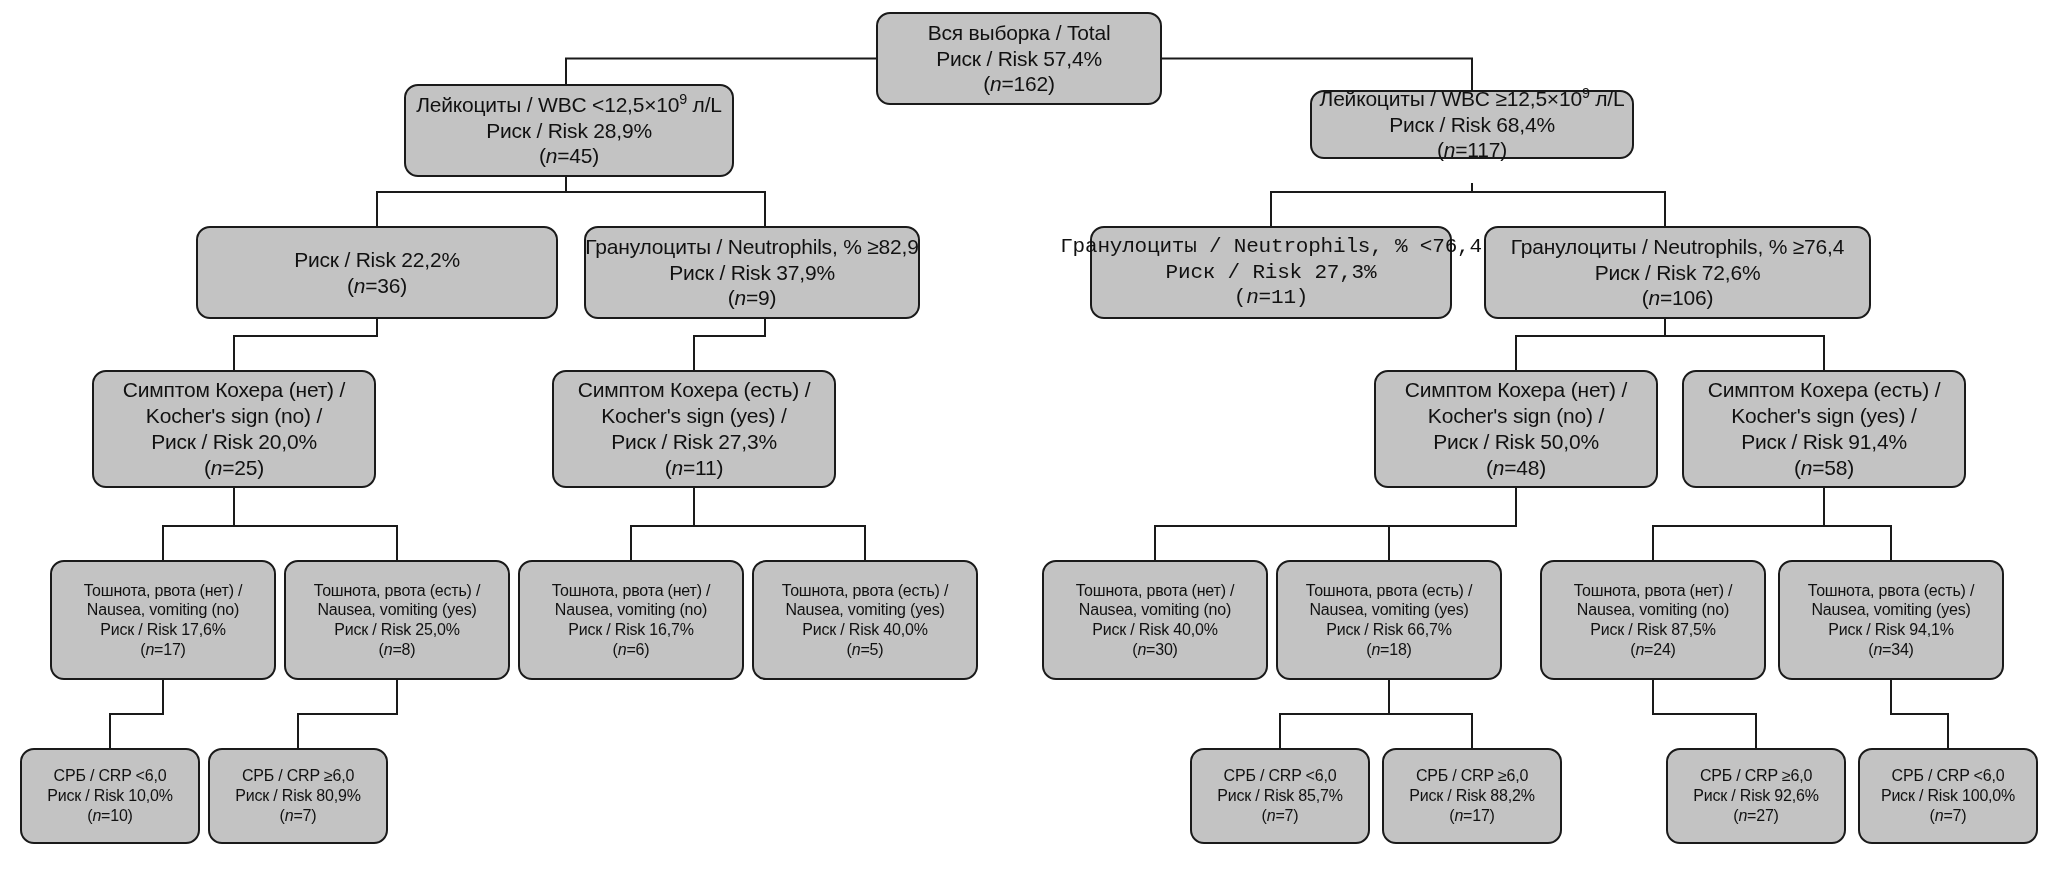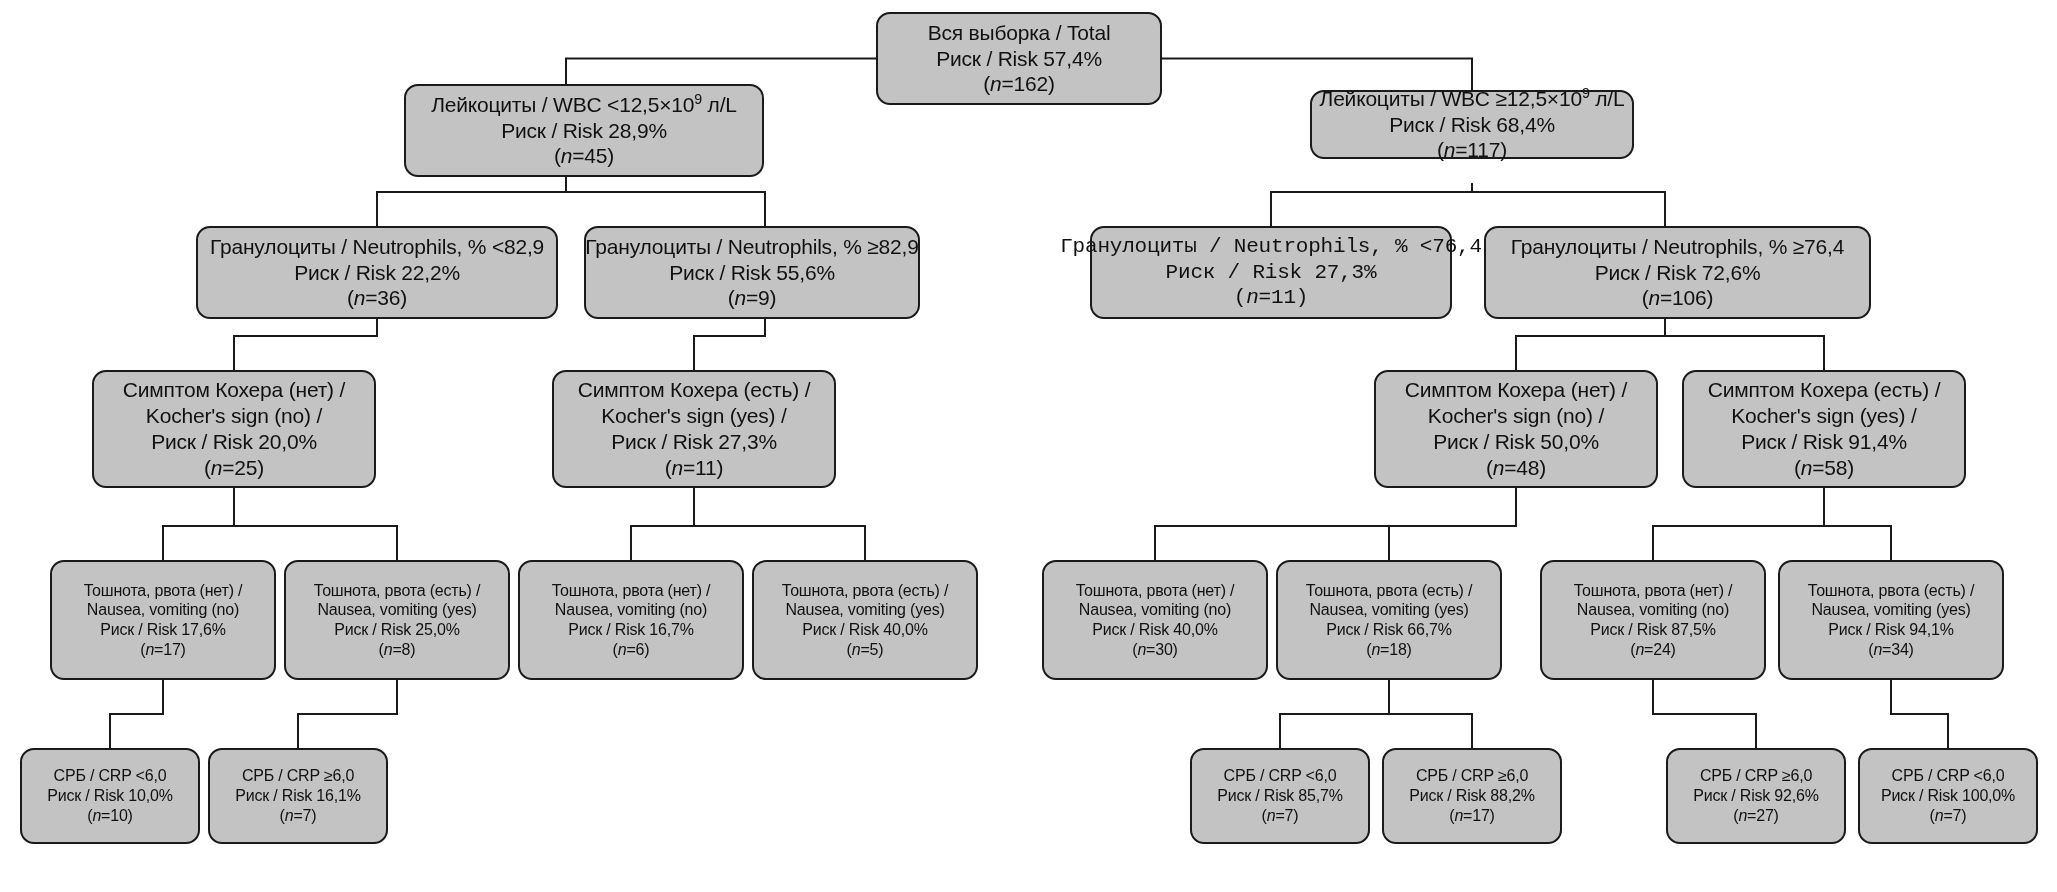--- a/index.html
+++ b/index.html
@@ -88,38 +88,37 @@
       <path d="M1389 680 L1389 714 L1472 714 L1472 748" fill="none" stroke="#1a1a1a" stroke-width="2"></path>
       <path d="M1653 680 L1653 714 L1756 714 L1756 748" fill="none" stroke="#1a1a1a" stroke-width="2"></path>
       <path d="M1891 680 L1891 714 L1948 714 L1948 748" fill="none" stroke="#1a1a1a" stroke-width="2"></path>
     </svg>
   <div id="nodes-layer">
       <div class="node" style="left: 876px; top: 12px; width: 286px; height: 93px;">
         <span class="ln">Вся выборка / Total</span>
         <span class="ln">Риск / Risk 57,4%</span>
         <span class="ln">(<i>n</i>=162)</span>
       </div>
-      <div class="node" style="left: 404px; top: 84px; width: 360px; height: 93px;">
+      <div class="node" style="left: 404px; top: 84px; width: 330px; height: 93px;">
         <span class="ln">Лейкоциты / WBC &lt;12,5×10<sup>9</sup> л/L</span>
         <span class="ln">Риск / Risk 28,9%</span>
         <span class="ln">(<i>n</i>=45)</span>
       </div>
       <div class="node" style="left: 1310px; top: 90px; width: 324px; height: 69px;">
         <span class="ln">Лейкоциты / WBC ≥12,5×10<sup>9</sup> л/L</span>
         <span class="ln">Риск / Risk 68,4%</span>
         <span class="ln">(<i>n</i>=117)</span>
       </div>
       <div class="node" style="left: 196px; top: 226px; width: 362px; height: 93px;">
-        <span class="ln">Гранулоциты / Neutrophils, % &lt;82,9</span>
         <span class="ln">Риск / Risk 22,2%</span>
         <span class="ln">(<i>n</i>=36)</span>
       </div>
       <div class="node" style="left: 584px; top: 226px; width: 336px; height: 93px;">
         <span class="ln">Гранулоциты / Neutrophils, % ≥82,9</span>
-        <span class="ln">Риск / Risk 55,6%</span>
+        <span class="ln">Риск / Risk 37,9%</span>
         <span class="ln">(<i>n</i>=9)</span>
       </div>
       <div class="node" style="left: 1090px; top: 226px; width: 362px; height: 93px; font-family: Liberation Mono, monospace;">
         <span class="ln">Гранулоциты / Neutrophils, % &lt;76,4</span>
         <span class="ln">Риск / Risk 27,3%</span>
         <span class="ln">(<i>n</i>=11)</span>
       </div>
       <div class="node" style="left: 1484px; top: 226px; width: 387px; height: 93px; justify-content: center;">
         <span class="ln">Гранулоциты / Neutrophils, % ≥76,4</span>
         <span class="ln">Риск / Risk 72,6%</span>
@@ -197,21 +196,21 @@
         <span class="ln">Риск / Risk 94,1%</span>
         <span class="ln">(<i>n</i>=34)</span>
       </div>
       <div class="node small" style="left: 20px; top: 748px; width: 180px; height: 96px;">
         <span class="ln">СРБ / CRP &lt;6,0</span>
         <span class="ln">Риск / Risk 10,0%</span>
         <span class="ln">(<i>n</i>=10)</span>
       </div>
       <div class="node small" style="left: 208px; top: 748px; width: 180px; height: 96px;">
         <span class="ln">СРБ / CRP ≥6,0</span>
-        <span class="ln">Риск / Risk 16,1%</span>
+        <span class="ln">Риск / Risk 80,9%</span>
         <span class="ln">(<i>n</i>=7)</span>
       </div>
       <div class="node small" style="left: 1190px; top: 748px; width: 180px; height: 96px;">
         <span class="ln">СРБ / CRP &lt;6,0</span>
         <span class="ln">Риск / Risk 85,7%</span>
         <span class="ln">(<i>n</i>=7)</span>
       </div>
       <div class="node small" style="left: 1382px; top: 748px; width: 180px; height: 96px;">
         <span class="ln">СРБ / CRP ≥6,0</span>
         <span class="ln">Риск / Risk 88,2%</span>

